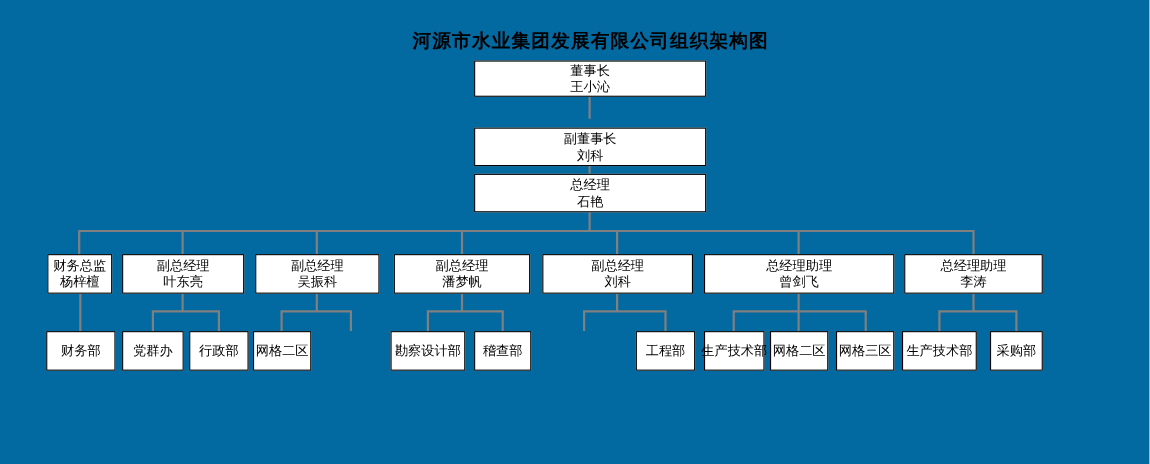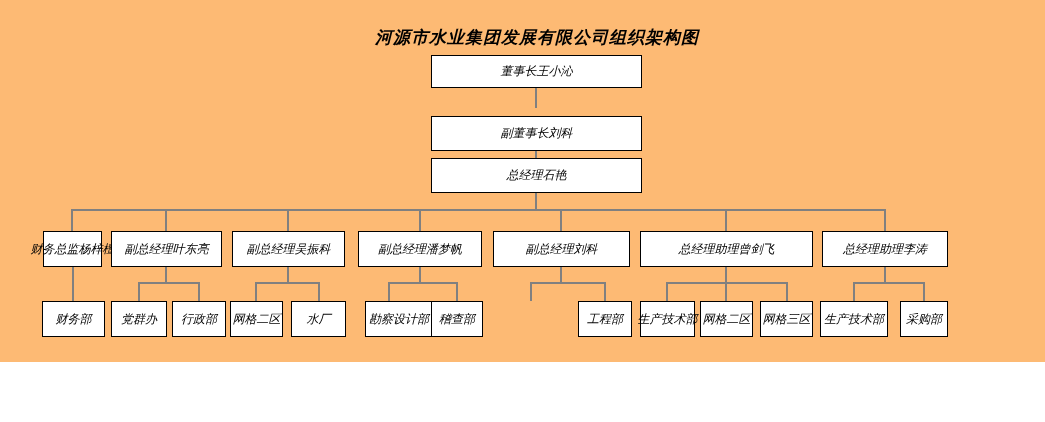--- a/index.html
+++ b/index.html
@@ -1,34 +1,33 @@
 <!DOCTYPE html>
 <html><head>
 <meta charset="utf-8">
 <style>
   html,body{margin:0;padding:0;background:#fff;}
   #canvas{
     position:relative;
-    width:1045px;height:362px;
-    background:#fdba74;
+    width:1045px;height:422px;
+    background:#0369a1;
     font-family:"Liberation Sans","DejaVu Sans",sans-serif;
     color:#000;
     overflow:hidden;
-    font-style:italic;
   }
   #chart-title{
     position:absolute;left:137px;top:26px;width:800px;height:20px;
     text-align:center;font-size:17px;font-weight:bold;letter-spacing:1px;
     white-space:nowrap;
   }
   .node{
     position:absolute;
     border:1px solid #000;
     background:#fff;
-    display:flex;
+    display:flex;flex-direction:column;
     align-items:center;justify-content:center;
     font-size:12px;line-height:15px;
     text-align:left;white-space:nowrap;
     box-sizing:border-box;
   }
   #connectors{position:absolute;left:0;top:0;width:1045px;height:422px;}
 </style>
 </head>
 <body>
 
@@ -99,24 +98,21 @@
   </div>
   <div class="node" style="left:172px;top:301px;width:54px;height:36px">
     <span>行政部</span>
   </div>
   <div class="node" style="left:111px;top:301px;width:56px;height:36px">
     <span>党群办</span>
   </div>
   <div class="node" style="left:230px;top:301px;width:53px;height:36px">
     <span>网格二区</span>
   </div>
-  <div class="node" style="left:291px;top:301px;width:55px;height:36px">
-    <span>水厂</span>
-  </div>
-  <div class="node" style="left:365px;top:301px;width:68px;height:36px">
+  <div class="node" style="left:355px;top:301px;width:68px;height:36px">
     <span>勘察设计部</span>
   </div>
   <div class="node" style="left:431px;top:301px;width:52px;height:36px">
     <span>稽查部</span>
   </div>
   <div class="node" style="left:578px;top:301px;width:54px;height:36px">
     <span>工程部</span>
   </div>
   <div class="node" style="left:640px;top:301px;width:55px;height:36px">
     <span>生产技术部</span>

